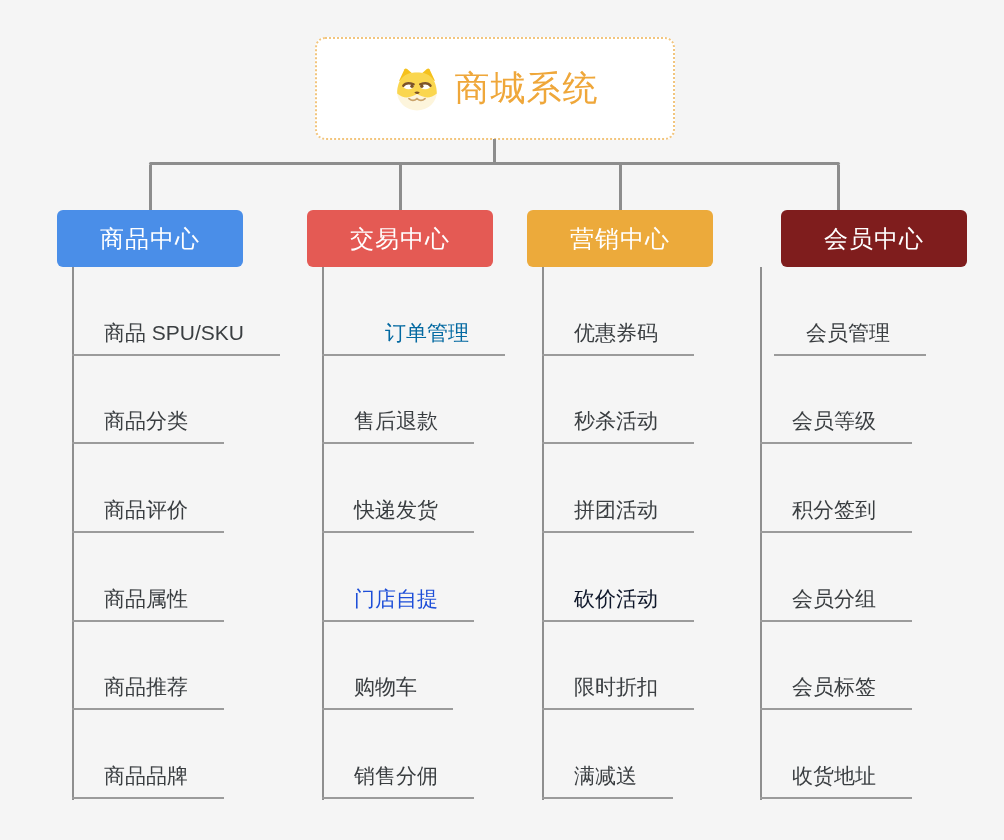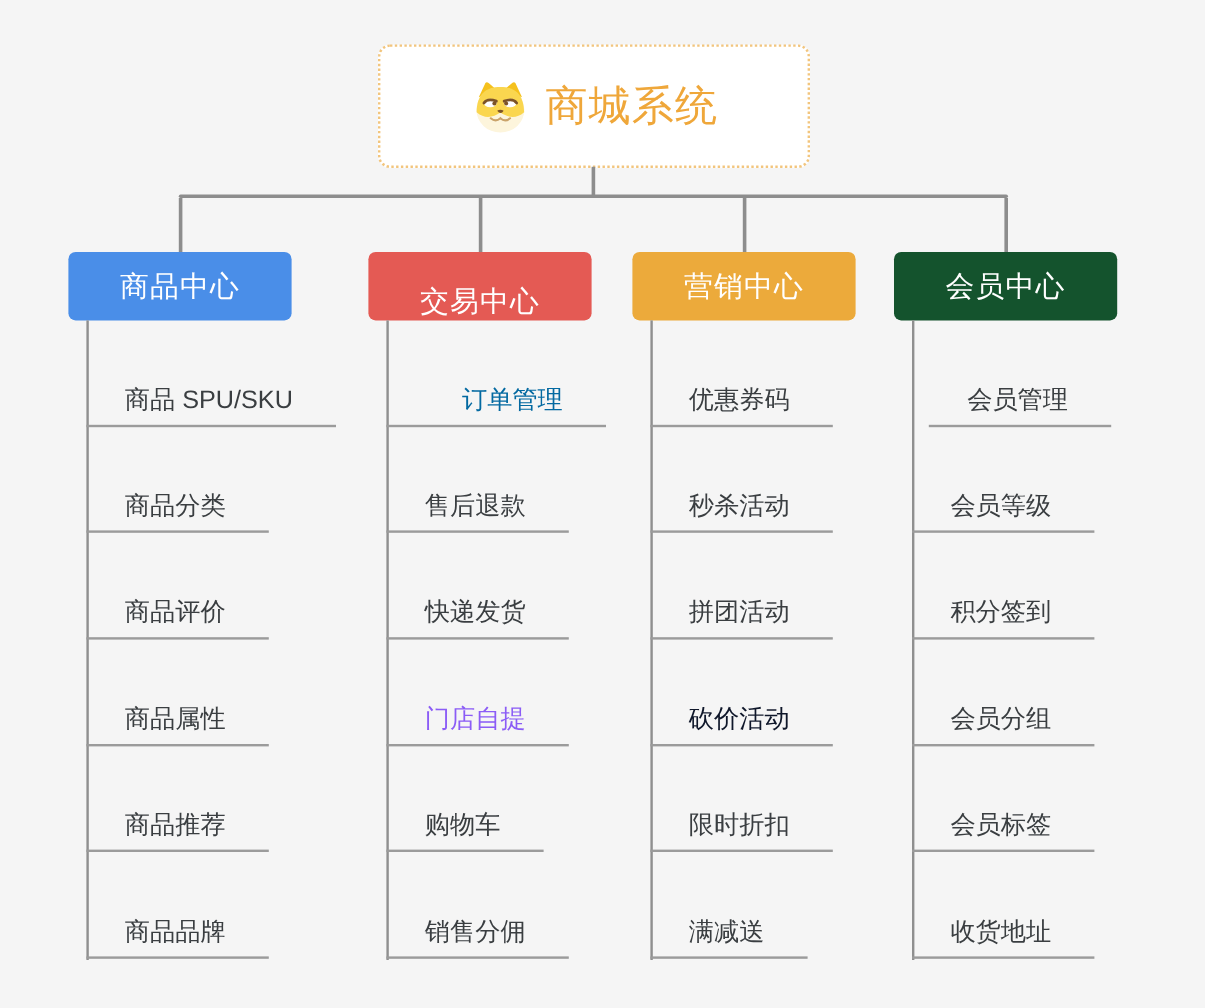--- a/index.html
+++ b/index.html
@@ -96,36 +96,36 @@
         <div class="child" style="border-bottom-color: rgb(155, 155, 155);">
           <span class="child-label" style="color: rgb(58, 62, 65);">商品属性</span>
         </div>
         <div class="child" style="border-bottom-color: rgb(155, 155, 155);">
           <span class="child-label" style="color: rgb(58, 62, 65);">商品推荐</span>
         </div>
         <div class="child" style="border-bottom-color: rgb(155, 155, 155);">
           <span class="child-label" style="color: rgb(58, 62, 65);">商品品牌</span>
         </div>
       </div>
-      <div class="branch-box" style="left: 307px; background: rgb(228, 90, 84); align-items: flex-end;">
+      <div class="branch-box" style="left: 307px; background: rgb(228, 90, 84);">
         <span class="branch-label">交易中心</span>
       </div>
       <div class="trunk" style="left: 322px; background: rgb(143, 143, 143);"></div>
       <div class="children" style="left: 322px;">
         <div class="child" style="border-bottom-color: rgb(155, 155, 155);">
           <span class="child-label" style="color: #0369a1; margin-left: 31px;">订单管理</span>
         </div>
         <div class="child" style="border-bottom-color: rgb(155, 155, 155);">
           <span class="child-label" style="color: rgb(58, 62, 65);">售后退款</span>
         </div>
         <div class="child" style="border-bottom-color: rgb(155, 155, 155);">
           <span class="child-label" style="color: rgb(58, 62, 65);">快递发货</span>
         </div>
         <div class="child" style="border-bottom-color: rgb(155, 155, 155);">
-          <span class="child-label" style="color: #8b5cf6;">门店自提</span>
+          <span class="child-label" style="color: #1d4ed8;">门店自提</span>
         </div>
         <div class="child" style="border-bottom-color: rgb(155, 155, 155);">
           <span class="child-label" style="color: rgb(58, 62, 65);">购物车</span>
         </div>
         <div class="child" style="border-bottom-color: rgb(155, 155, 155);">
           <span class="child-label" style="color: rgb(58, 62, 65);">销售分佣</span>
         </div>
       </div>
       <div class="branch-box" style="left: 527px; background: rgb(236, 170, 59);">
         <span class="branch-label">营销中心</span>
@@ -144,21 +144,21 @@
         <div class="child" style="border-bottom-color: rgb(155, 155, 155);">
           <span class="child-label" style="color: #0f172a;">砍价活动</span>
         </div>
         <div class="child" style="border-bottom-color: rgb(155, 155, 155);">
           <span class="child-label" style="color: rgb(58, 62, 65);">限时折扣</span>
         </div>
         <div class="child" style="border-bottom-color: rgb(155, 155, 155);">
           <span class="child-label" style="color: rgb(58, 62, 65);">满减送</span>
         </div>
       </div>
-      <div class="branch-box" style="left: 745px; background: #14532d;">
+      <div class="branch-box" style="left: 781px; background: #7f1d1d;">
         <span class="branch-label">会员中心</span>
       </div>
       <div class="trunk" style="left: 760px; background: rgb(143, 143, 143);"></div>
       <div class="children" style="left: 760px;">
         <div class="child" style="border-bottom-color: rgb(155, 155, 155); margin-left: 14px;">
           <span class="child-label" style="color: rgb(58, 62, 65);">会员管理</span>
         </div>
         <div class="child" style="border-bottom-color: rgb(155, 155, 155);">
           <span class="child-label" style="color: rgb(58, 62, 65);">会员等级</span>
         </div>

